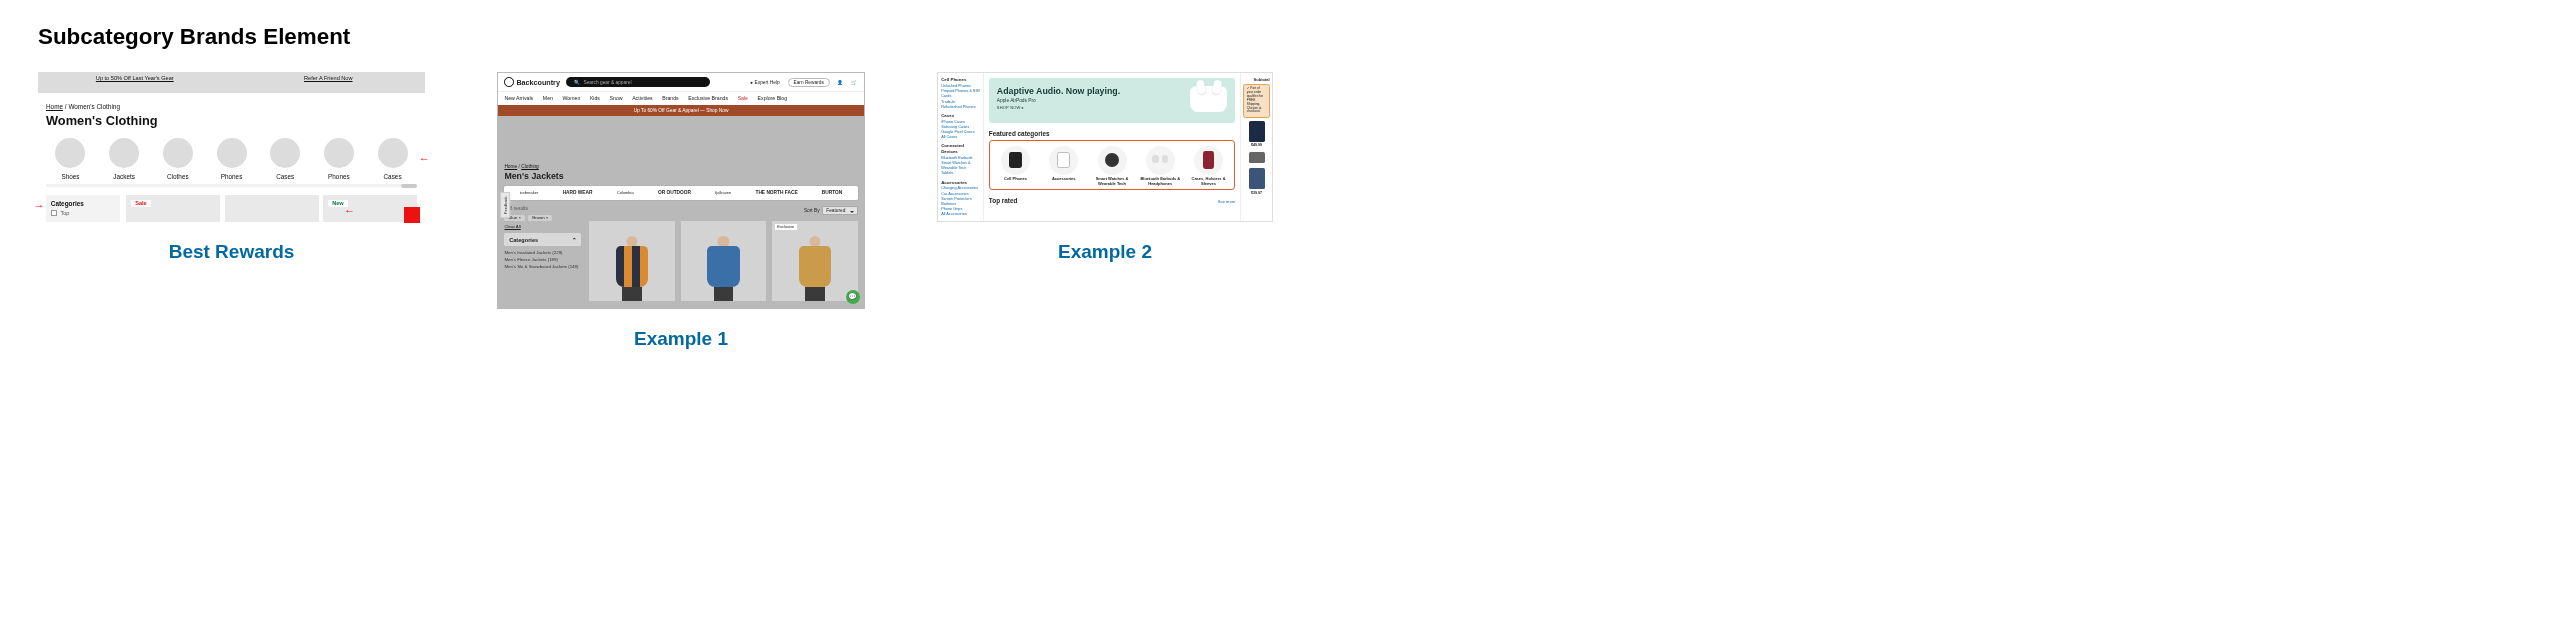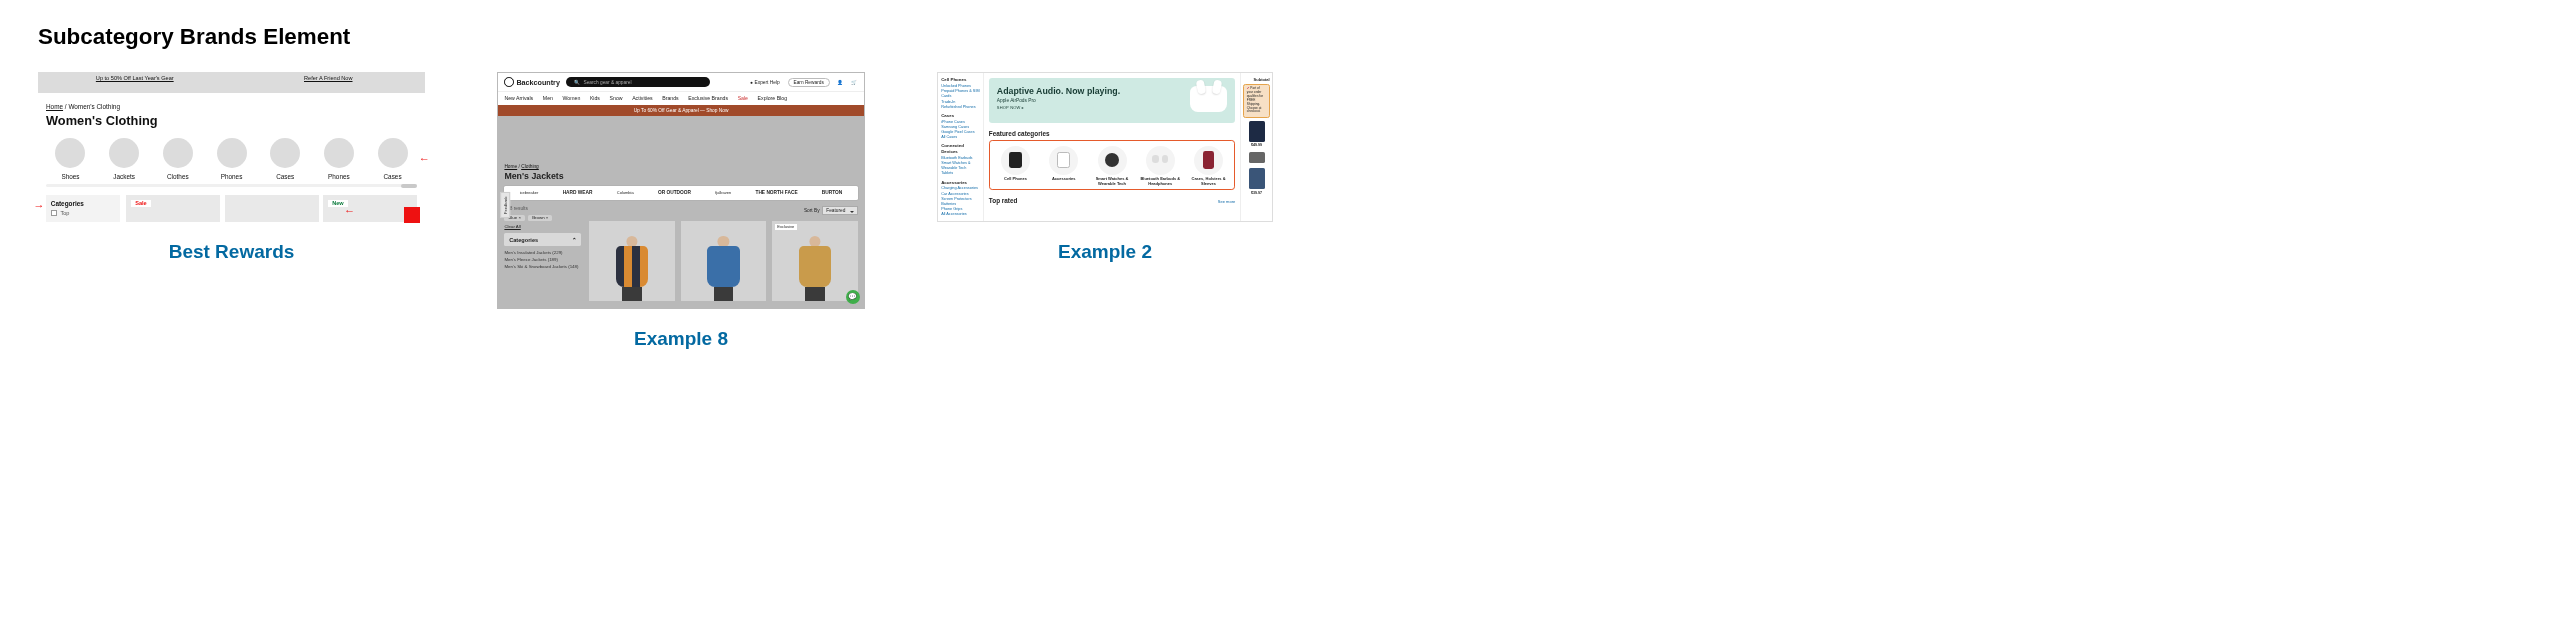--- a/index.html
+++ b/index.html
@@ -671,21 +671,21 @@
                   <div class="p2-legs"></div>
                 </div>
             </div>
           </div>
         </div>
       </div>
       <div class="p2-chat">
         <span>💬</span>
       </div>
     </div>
-    <div class="caption">Example 8</div>
+    <div class="caption">Example 1</div>
   </div>
 
   <div class="col">
     <div class="panel3">
 
       <div class="p3-left">
         <b>Cell Phones</b>
         <a>Unlocked Phones</a>
         <a>Prepaid Phones &amp; SIM Cards</a>
         <a>Trade-In</a>

